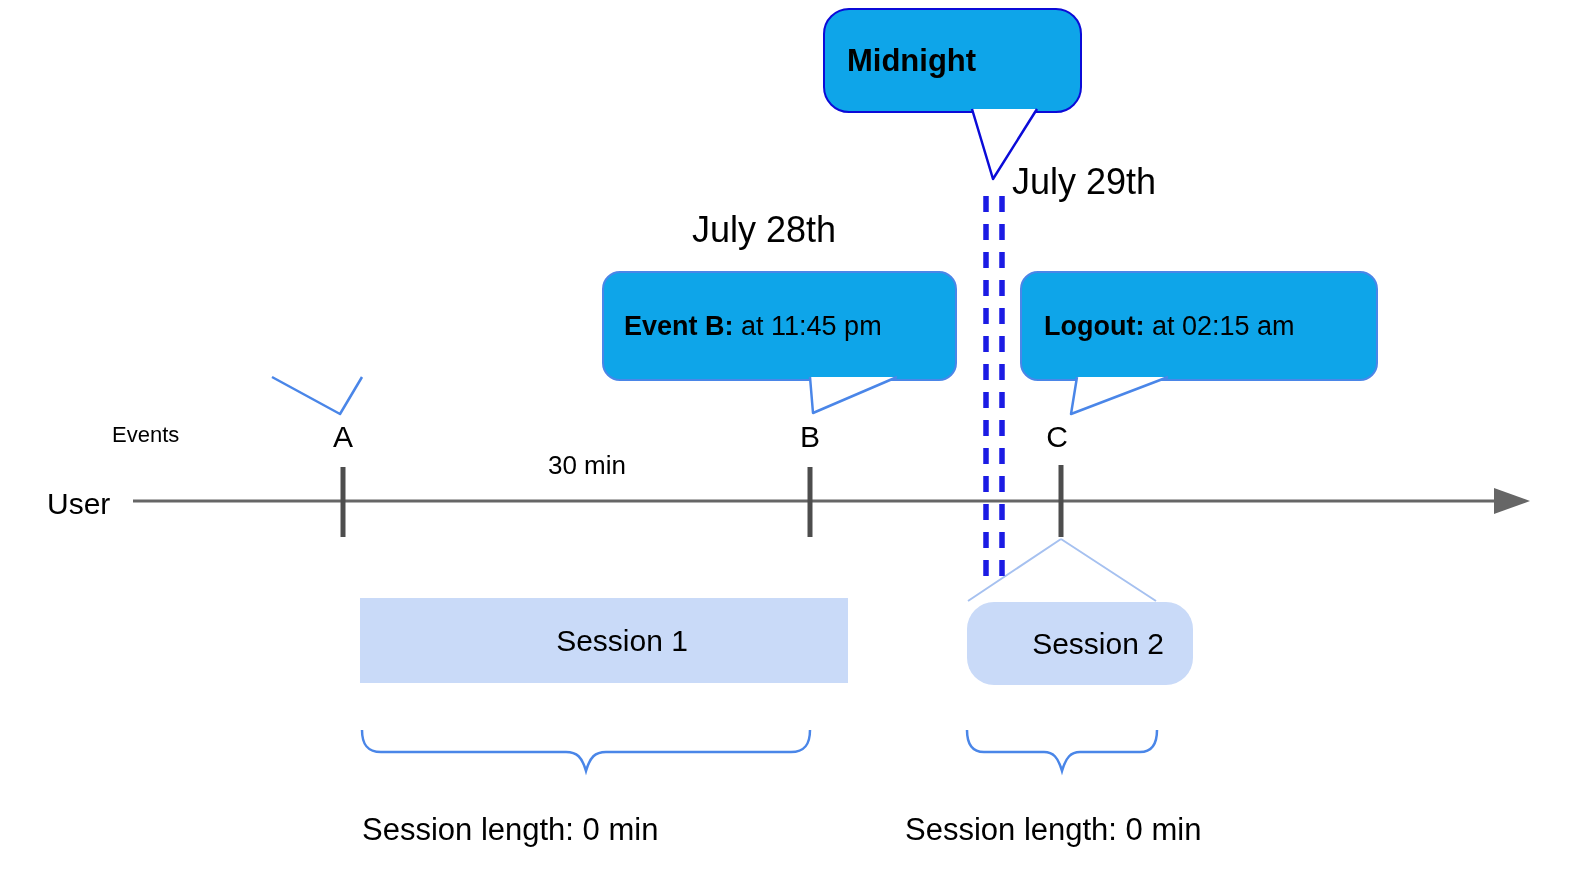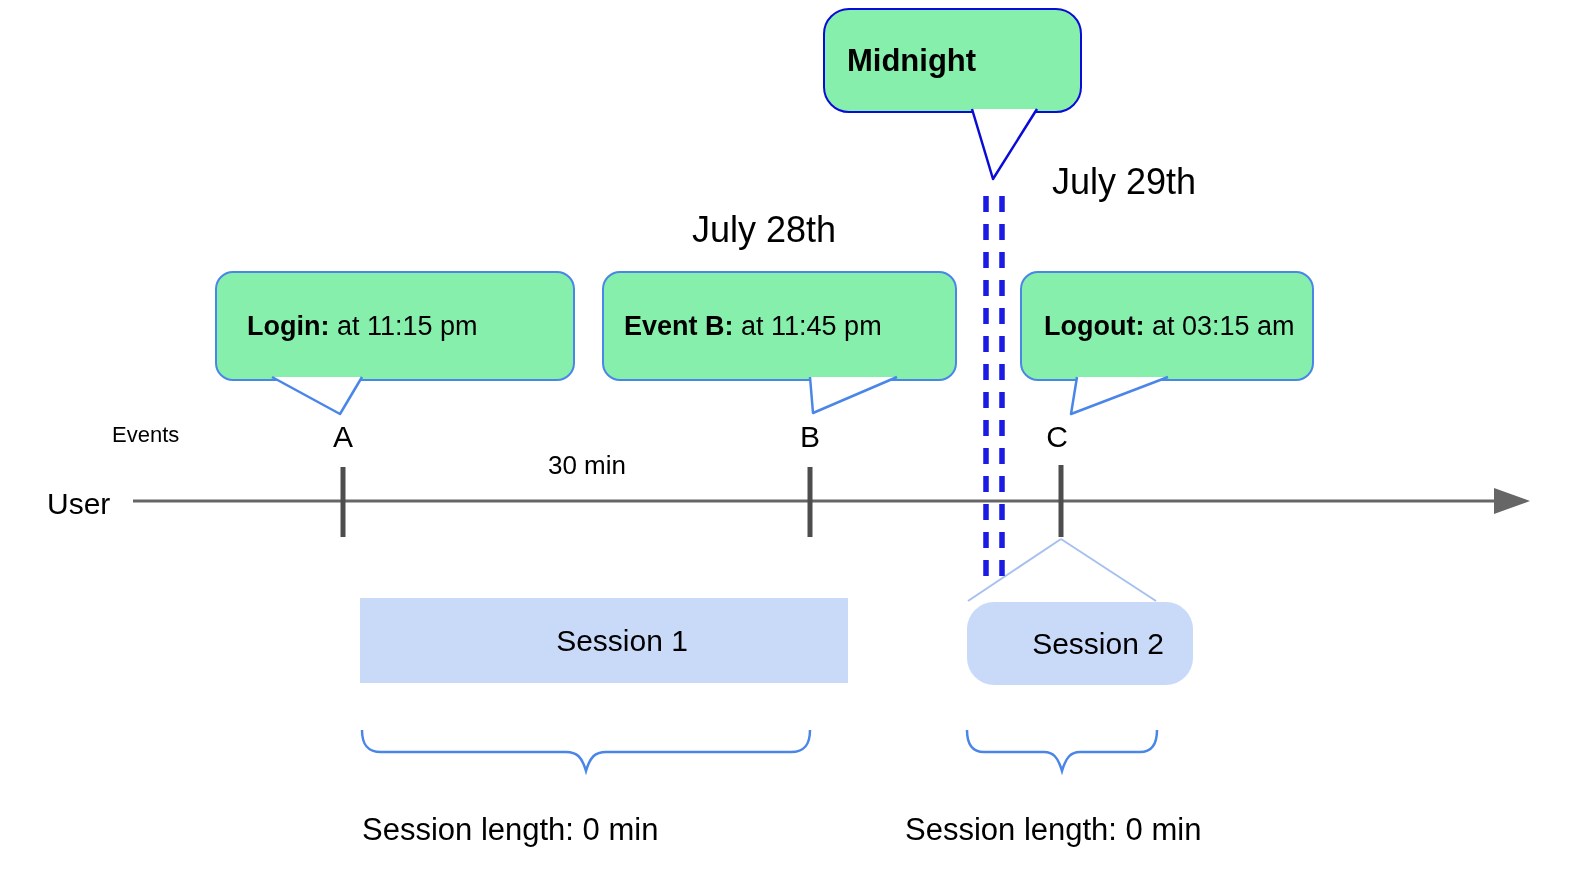--- a/index.html
+++ b/index.html
@@ -2,36 +2,36 @@
 <html><head>
 <meta charset="utf-8">
 <style>
   html,body{margin:0;padding:0;background:#fff;}
   .canvas{
     position:relative;width:1596px;height:870px;background:#fff;
     font-family:"Liberation Sans",sans-serif;color:#000;overflow:hidden;
   }
   
   .callout{
-    position:absolute;background:#86efac;border:2.5px solid #4a86e8;border-radius:18px;
+    position:absolute;background:#0ea5e9;border:2.5px solid #4a86e8;border-radius:18px;
     display:flex;align-items:center;font-size:27px;box-sizing:border-box;z-index:2;
   }
   .c-login {left:215px; top:271px; width:360px; height:110px; padding-left:30px;}
   .c-eventb{left:602px; top:271px; width:355px; height:110px; padding-left:20px;}
-  .c-logout{left:1020px;top:271px; width:294px; height:110px; padding-left:22px;}
+  .c-logout{left:1020px;top:271px; width:358px; height:110px; padding-left:22px;}
   .c-midnight{
     left:823px;top:8px;width:259px;height:105px;border-color:#0b0bd8;border-radius:26px;
     padding-left:22px;font-size:31px;font-weight:bold;
   }
   .b{font-weight:bold;}
   .r{white-space:pre;}
   
   .date{position:absolute;top:160px;font-size:36px;line-height:1.2;}
   .date-left{left:692px;margin-top:48px;}
-  .date-right{left:1052px;}
+  .date-right{left:1012px;}
   
   .events-lbl{position:absolute;left:112px;top:422px;font-size:22px;}
   .user-lbl{position:absolute;left:47px;top:487px;font-size:30px;}
   .interval-lbl{position:absolute;left:587px;top:450px;font-size:26px;transform:translateX(-50%);}
   .marker{position:absolute;top:420px;font-size:30px;transform:translateX(-50%);}
   .m-a{left:343px;} .m-b{left:810px;} .m-c{left:1057px;}
   
   .session{
     position:absolute;background:#c9daf8;display:flex;align-items:center;justify-content:center;
     font-size:30px;z-index:1;padding-left:36px;
@@ -50,31 +50,27 @@
 
 <div class="canvas">
 
   <div class="date date-left">July 28th</div>
   <div class="date date-right">July 29th</div>
 
   <div class="callout c-midnight">
     <span>Midnight</span>
   </div>
 
-  <div class="callout c-login">
-    <span class="b">Login:</span>
-      <span class="r"> at 11:15 pm</span>
-  </div>
   <div class="callout c-eventb">
     <span class="b">Event B:</span>
       <span class="r"> at 11:45 pm</span>
   </div>
   <div class="callout c-logout">
     <span class="b">Logout:</span>
-      <span class="r"> at 03:15 am</span>
+      <span class="r"> at 02:15 am</span>
   </div>
 
   <div class="events-lbl">Events</div>
   <div class="user-lbl">User</div>
   <div class="interval-lbl">30 min</div>
   <div class="marker m-a">A</div>
   <div class="marker m-b">B</div>
   <div class="marker m-c">C</div>
 
   <div class="session s1">

